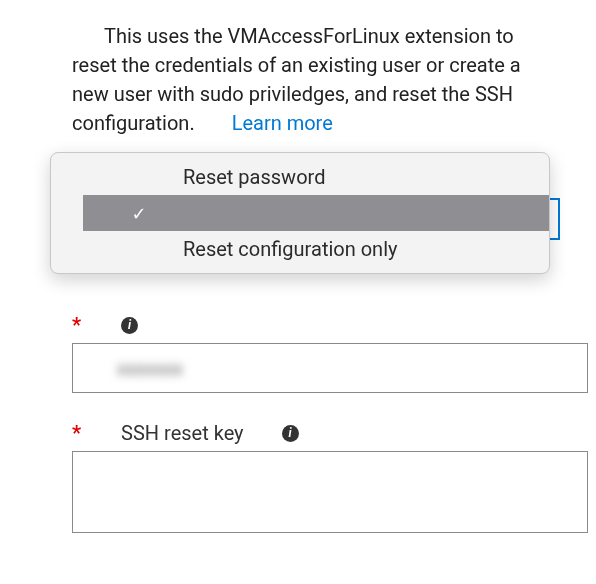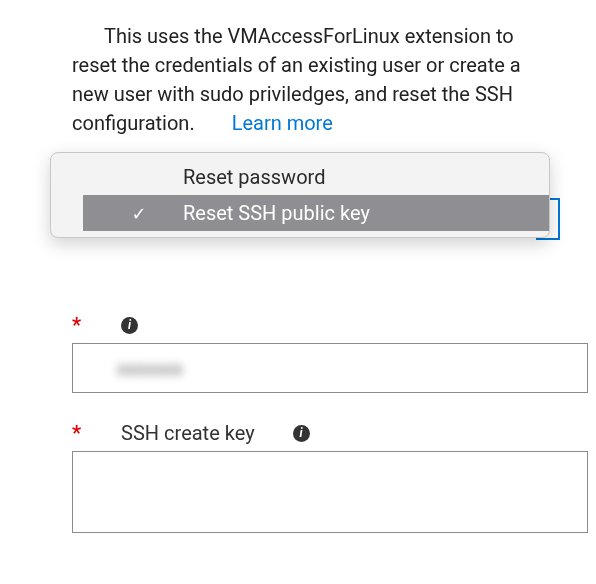--- a/index.html
+++ b/index.html
@@ -135,38 +135,41 @@
 
 <div class="dropdown-wrap">
   <div class="select-outline"></div>
   <div class="dropdown">
     <div class="dropdown-item">
       <span class="check"></span>
       <span>Reset password</span>
     </div>
     <div class="dropdown-item selected">
       <span class="check">✓</span>
-      <span>Reset SSH public key</span>
+    </div>
+    <div class="dropdown-item">
+      <span class="check"></span>
+      <span>Reset configuration only</span>
     </div>
   </div>
 </div>
 
 
 <div class="field-label">
   <span class="req">*</span>
   <span class="info">i</span>
 </div>
 <div class="input-fake">
   <span class="blur-val">xxxxxxx</span>
 </div>
 
 <div class="spacer"></div>
 
 
 <div class="field-label">
   <span class="req">*</span>
-  <span>SSH create key</span>
+  <span>SSH reset key</span>
   <span class="info">i</span>
 </div>
 <textarea class="textarea" value="" style=""></textarea>
 
 
 
 
 </body></html>

